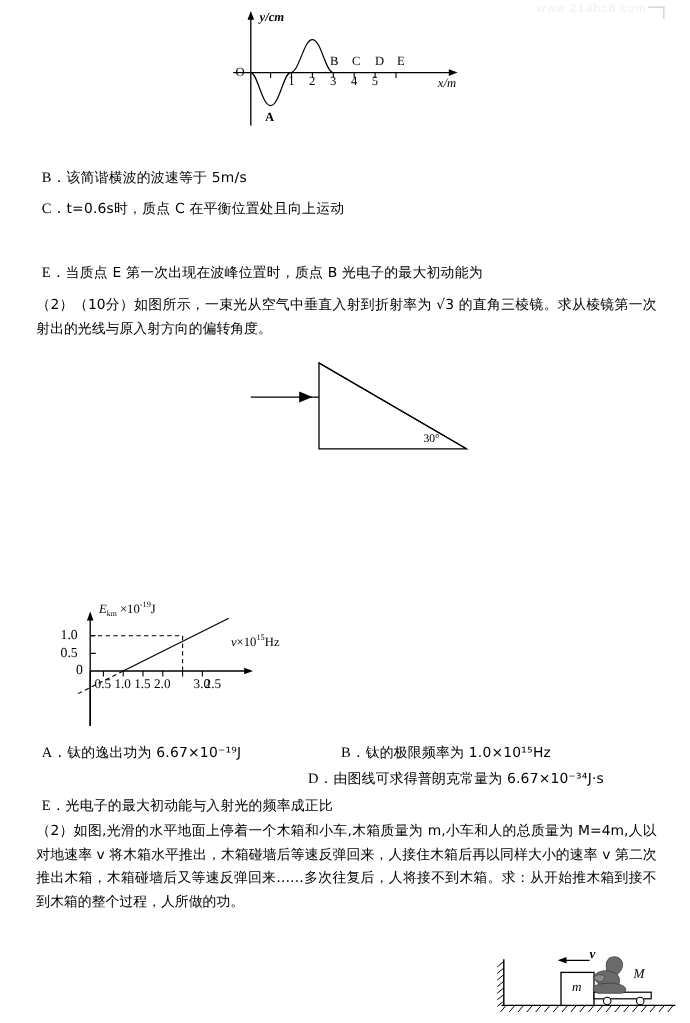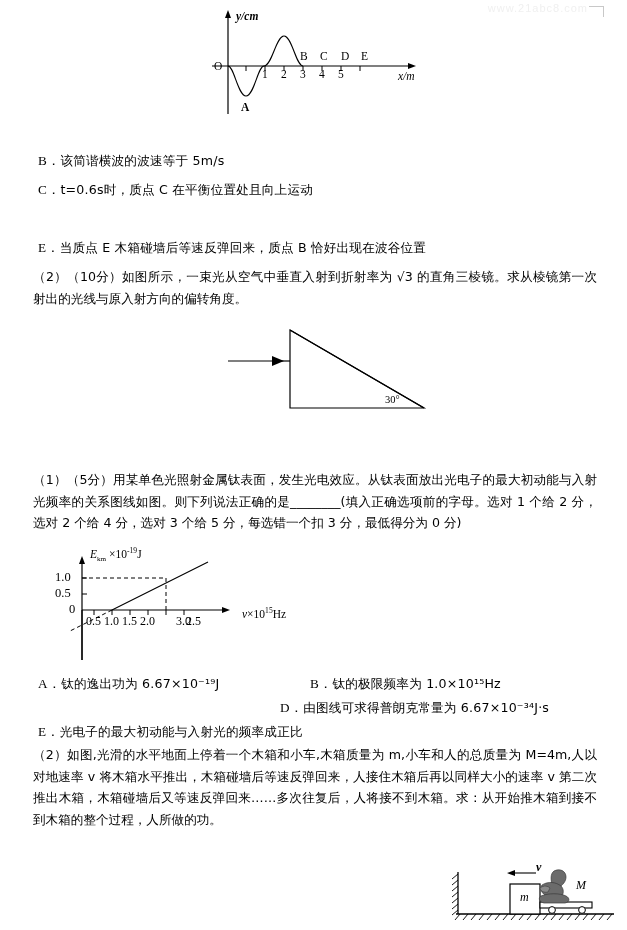--- a/index.html
+++ b/index.html
@@ -141,40 +141,39 @@
     <div class="axis-text" style="left:161px; top:46px;">E</div>
   </div>
 
   <div class="line" style="left:38px; top:153px;">
     <span class="opt-label">B．</span><span class="cn">该简谐横波的波速等于 5m/s</span>
   </div>
   <div class="line" style="left:38px; top:182px;">
     <span class="opt-label">C．</span><span class="cn">t=0.6s时，质点 C 在平衡位置处且向上运动</span>
   </div>
   <div class="line" style="left:38px; top:240px;">
-    <span class="opt-label">E．</span><span class="cn">当质点 E 木箱碰墙后等速反弹回来，质点 B 恰好出现在波谷位置</span>
+    <span class="opt-label">E．</span><span class="cn">当质点 E 第一次出现在波峰位置时，质点 B 光电子的最大初动能为</span>
   </div>
 
   <div class="para" style="left:33px; top:266px; width:564px; text-indent:0;">（2）（10分）如图所示，一束光从空气中垂直入射到折射率为 √3 的直角三棱镜。求从棱镜第一次射出的光线与原入射方向的偏转角度。</div>
 
   <div class="fig" style="left:222px; top:322px; width:220px; height:108px;">
     <svg width="220" height="108" viewBox="0 0 220 108">
 
       <line x1="6" y1="39" x2="60" y2="39" stroke="#000" stroke-width="1.2"></line>
       <polygon points="50,34 62,39 50,44" fill="#000"></polygon>
       <line x1="60" y1="39" x2="68" y2="39" stroke="#000" stroke-width="1.2"></line>
 
       <polygon points="68,8 68,86 202,86" fill="none" stroke="#000" stroke-width="1.2"></polygon>
       <line x1="68" y1="8" x2="202" y2="86" stroke="#000" stroke-width="1.1"></line>
     </svg>
     <div class="axis-text" style="left:163px; top:72px; font-size:10.5px;">30°</div>
   </div>
 
 
-  <div class="para" style="left:33px; top:469px; width:564px;">（1）（5分）用某单色光照射金属钛表面，发生光电效应。从钛表面放出光电子的最大初动能与入射光频率的关系图线如图。则下列说法正确的是________(填入正确选项前的字母。选对 1 个给 2 分，选对 2 个给 4 分，选对 3 个给 5 分，每选错一个扣 3 分，最低得分为 0 分)</div>
 
   <div class="fig" style="left:42px; top:548px; width:250px; height:115px;">
     <svg width="250" height="115" viewBox="0 0 250 115">
 
       <line x1="40" y1="112" x2="40" y2="14" stroke="#000" stroke-width="1.2"></line>
       <polygon points="40,8 37,16 43,16" fill="#000"></polygon>
 
       <line x1="40" y1="62" x2="182" y2="62" stroke="#000" stroke-width="1.2"></line>
       <polygon points="188,62 180,59 180,65" fill="#000"></polygon>
 
@@ -194,21 +193,21 @@
 
       <line x1="40" y1="30" x2="124" y2="30" stroke="#000" stroke-width="1" stroke-dasharray="4,3"></line>
       <line x1="124" y1="30" x2="124" y2="62" stroke="#000" stroke-width="1" stroke-dasharray="4,3"></line>
 
       <line x1="40" y1="62" x2="40" y2="112" stroke="#000" stroke-width="1.2"></line>
     </svg>
 
     <div class="axis-text" style="left:48px; top:0px;">
       <span class="ital">E</span><sub>km</sub> ×10<sup>-19</sup>J
     </div>
-    <div class="axis-text" style="left:168px; top:60px;margin-left:32px;">
+    <div class="axis-text" style="left:168px; top:30px;">
       <span class="ital">ν</span>×10<sup>15</sup>Hz
     </div>
 
     <div class="axis-text" style="left:13px; top:22px; font-size:12.5px;">1.0</div>
     <div class="axis-text" style="left:13px; top:38px; font-size:12.5px;">0.5</div>
     <div class="axis-text" style="left:27px; top:54px; font-size:12.5px;">0</div>
 
     <div class="axis-text" style="left:44px; top:66px; font-size:12px;">0.5</div>
     <div class="axis-text" style="left:62px; top:66px; font-size:12px;">1.0</div>
     <div class="axis-text" style="left:80px; top:66px; font-size:12px;">1.5</div>

